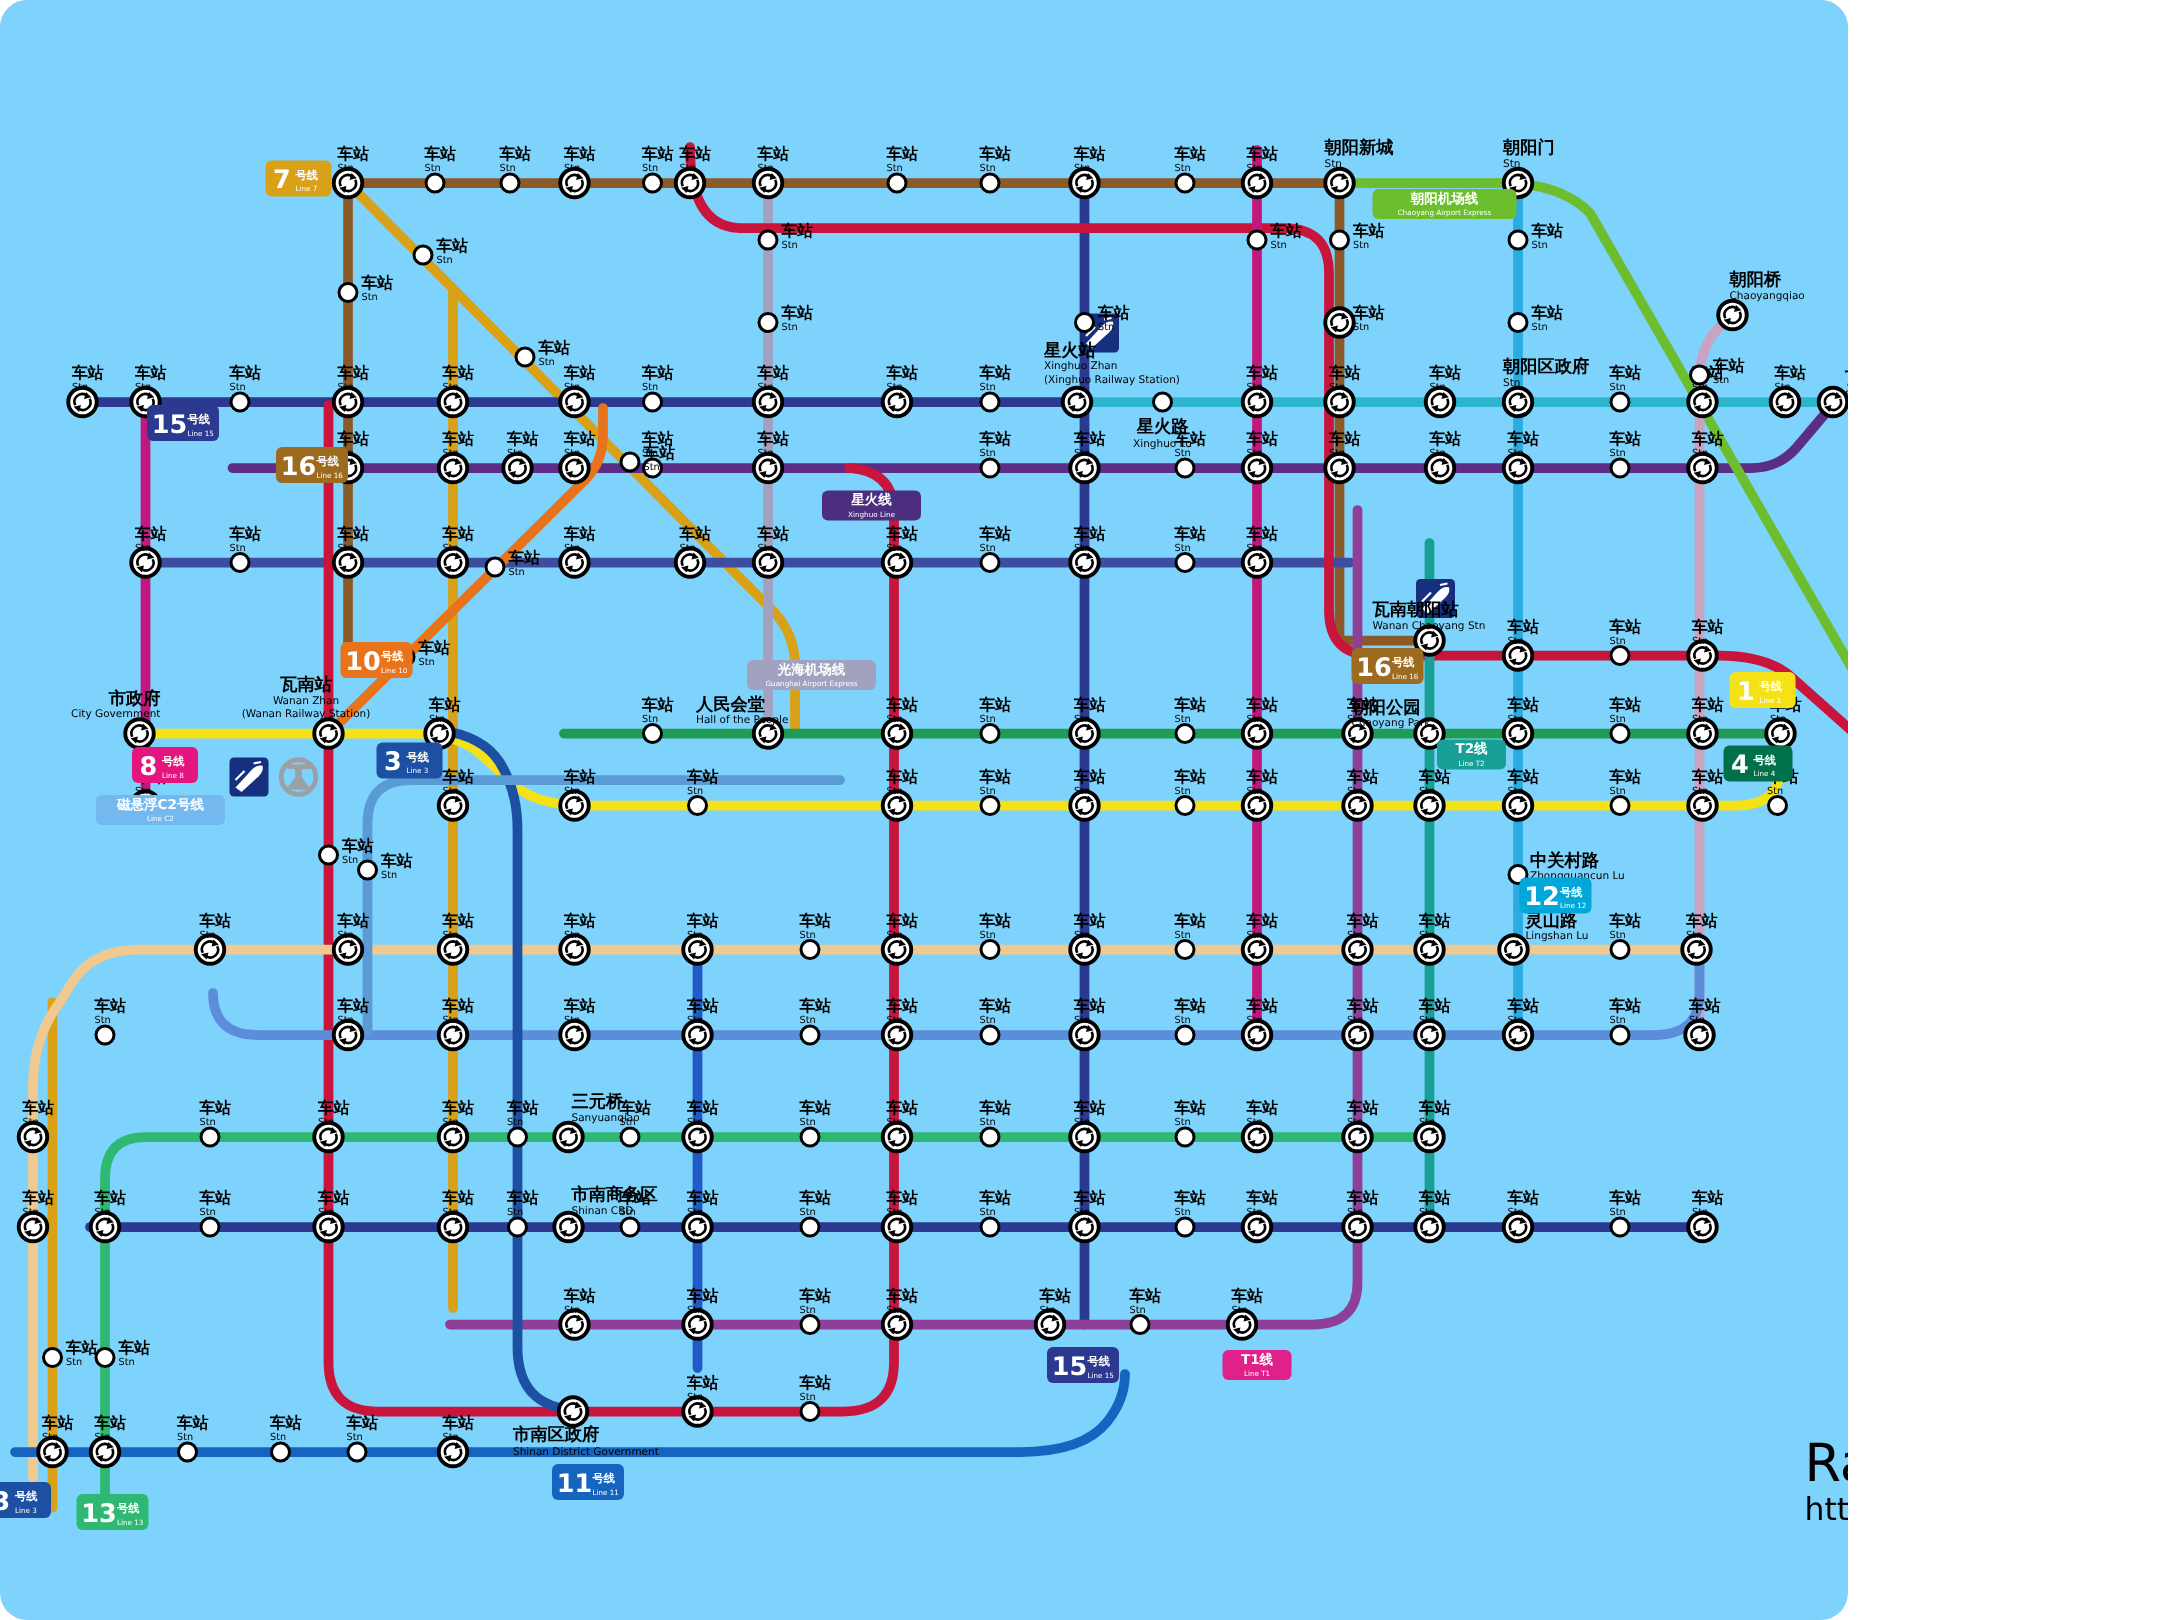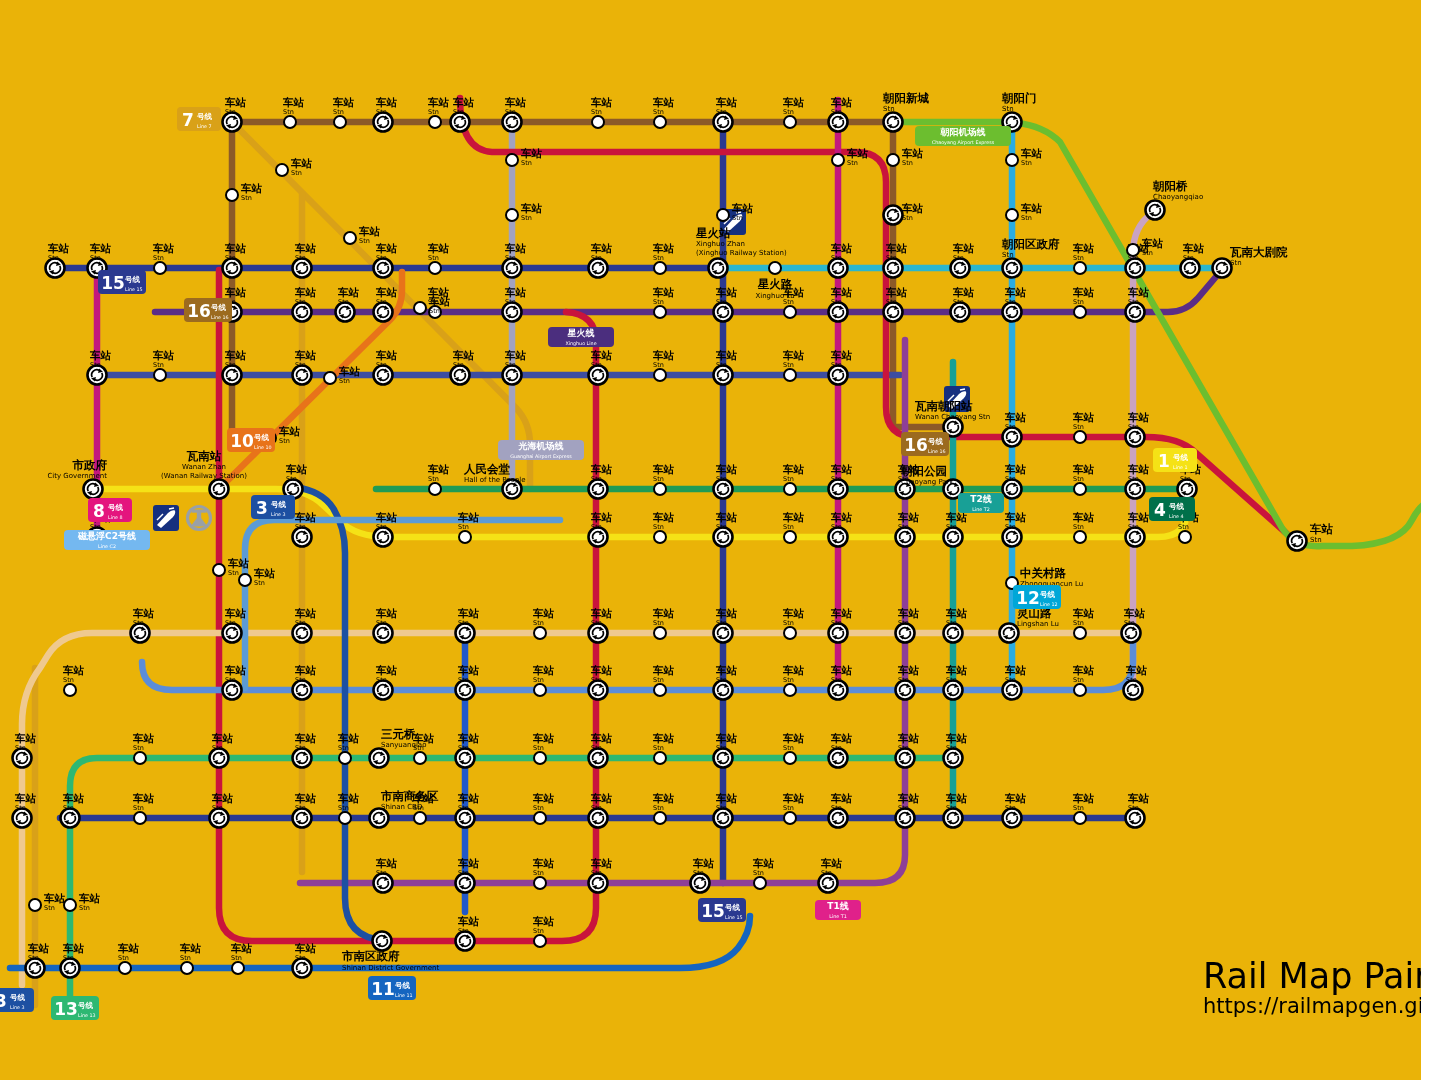--- a/index.html
+++ b/index.html
@@ -1,17 +1,17 @@
 <!DOCTYPE html>
 <html><head>
 <meta charset="utf-8">
 <style>
   html,body{margin:0;padding:0;background:#ffffff;}
   body{font-family:"DejaVu Sans","Liberation Sans",sans-serif;}
-  #stage{position:relative;width:1421px;height:1080px;overflow:hidden;background:#eab308;}
+  #stage{position:relative;width:1232px;height:1080px;overflow:hidden;background:#7dd3fc;border-radius:18px;}
   #rail-svg{position:absolute;left:0;top:0;}
   #footer{position:absolute;left:1203px;top:958px;white-space:nowrap;color:#000;}
   #footer .title{font-size:35px;line-height:1.05;letter-spacing:0px;}
   #footer .url{font-size:21px;line-height:1.1;}
   text{font-family:"DejaVu Sans","Liberation Sans",sans-serif;}
 </style>
 </head>
 <body>
 
 <div id="stage">

